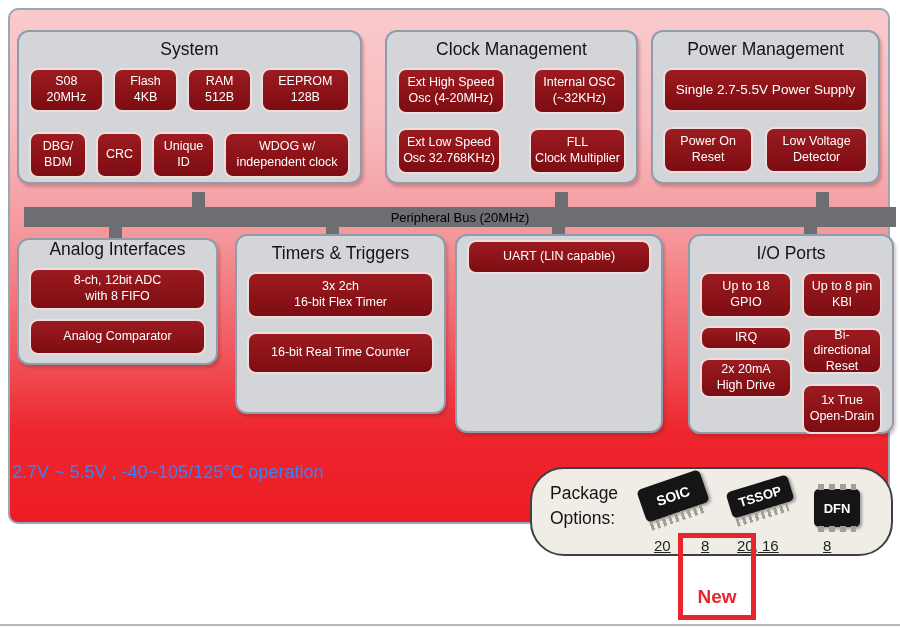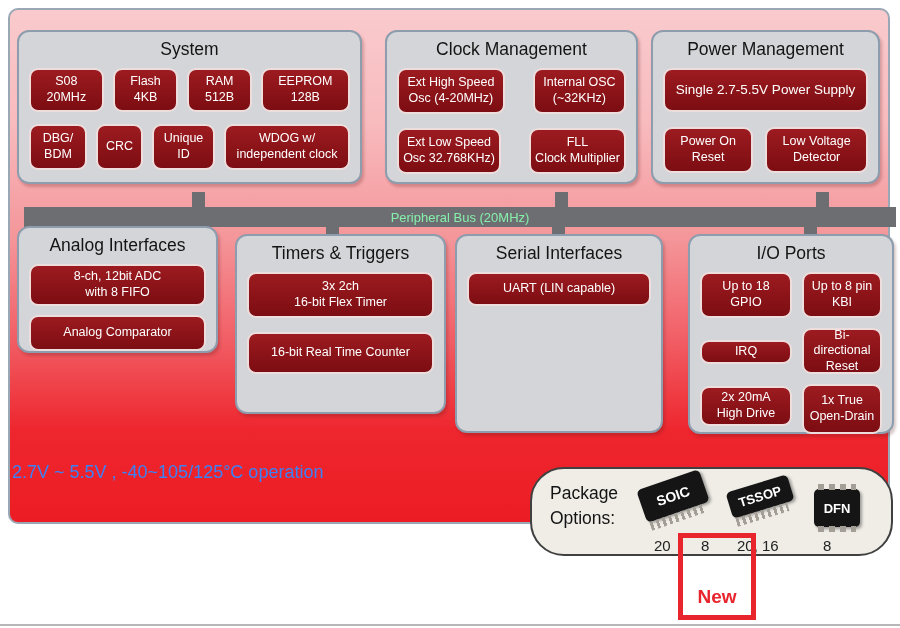--- a/index.html
+++ b/index.html
@@ -25,60 +25,60 @@
   .row{display:flex;gap:9px;flex:0 0 auto;}
   
   .chip{
     background:linear-gradient(180deg,#9c1b20,#7c0d12);
     color:#fff;border:2px solid #eedddd;border-radius:9px;
     display:flex;align-items:center;justify-content:center;text-align:center;
     font-size:12.5px;line-height:1.25;white-space:pre-line;
     padding:2px 4px;box-sizing:border-box;flex:1 1 auto;
   }
   
-  .sys-r1{height:44px;margin-bottom:12px;}
+  .sys-r1{height:44px;margin-bottom:20px;}
   .sys-r2{height:46px;}
   .sys-r2 .chip:nth-child(1){flex:0 0 58px;}
   .sys-r2 .chip:nth-child(2){flex:0 0 47px;}
   .sys-r2 .chip:nth-child(3){flex:0 0 63px;}
   
   .clk-r{height:46px;margin-bottom:14px;gap:28px;}
   .clk-r:last-child{margin-bottom:0;}
   
   .pwr-r1{height:44px;margin-bottom:15px;}
   .pwr-r2{height:46px;gap:12px;}
   
   .ana-1{height:42px;margin-bottom:9px;}
   .ana-2{height:36px;}
   
   .tim-1{height:46px;margin-bottom:14px;}
   .tim-2{height:42px;}
   
   .ser-1{height:34px;flex:0 0 auto;}
   
   .io-cols{display:flex;gap:10px;flex:1;}
-  .io-left{flex:0 0 92px;display:flex;flex-direction:column;gap:22px;}
+  .io-left{flex:0 0 92px;display:flex;flex-direction:column;gap:8px;}
   .io-right{flex:1;display:flex;flex-direction:column;gap:10px;}
   .io-left .chip,.io-right .chip{flex:0 0 auto;}
   
   .bus{
     position:absolute;left:14px;top:197px;width:872px;height:20px;background:#6d6e71;
-    display:flex;align-items:center;justify-content:center;color:#86efac;font-size:13px;
+    display:flex;align-items:center;justify-content:center;color:#000000;font-size:13px;
   }
   .stub{position:absolute;width:13px;background:#6d6e71;}
   .stub.up{top:182px;height:16px;}
   .stub.dn{top:216px;height:17px;}
   
   .op-text{position:absolute;left:12px;top:462px;font-size:18px;color:#3b82f6;}
   .pkg-box{
     position:absolute;left:530px;top:467px;width:363px;height:89px;box-sizing:border-box;
     background:#f0ede7;border:2px solid #404040;border-radius:34px;
   }
   .pkg-label{position:absolute;left:18px;top:12px;font-size:17.5px;line-height:1.45;color:#141414;white-space:pre-line;}
-  .pkg-num{position:absolute;font-size:15px;color:#222;top:68px;}
+  .pkg-num{position:absolute;font-size:15px;color:#222;top:68px;text-decoration:underline;}
   
   .pkg-chip{position:absolute;}
   .chip-body{
     background:#151515;color:#fff;font-weight:bold;display:flex;align-items:center;justify-content:center;
     border-radius:5px;position:relative;box-shadow:2px 2px 3px rgba(0,0,0,.35);
   }
   .soic-wrap{left:108px;top:10px;transform:rotate(-19deg);}
   .soic-wrap .chip-body{width:66px;height:34px;font-size:14px;}
   .tssop-wrap{left:196px;top:14px;transform:rotate(-17deg);}
   .tssop-wrap .chip-body{width:64px;height:27px;font-size:13px;}
@@ -165,21 +165,21 @@
 Reset</div>
       <div class="chip">Low Voltage
 Detector</div>
     </div>
   </div>
 
   <div class="bus">
     <span>Peripheral Bus (20MHz)</span>
   </div>
 
-  <div class="panel" style="left:7px;top:216px;width:201px;height:127px;">
+  <div class="panel" style="left:7px;top:228px;width:201px;height:127px;justify-content:flex-end;">
     <div class="panel-title">Analog Interfaces</div>
     <div class="row ana-1">
       <div class="chip">8-ch, 12bit ADC
 with 8 FIFO</div>
     </div>
     <div class="row ana-2">
       <div class="chip">Analog Comparator</div>
     </div>
   </div>
 
@@ -188,21 +188,20 @@
     <div class="row tim-1">
       <div class="chip">3x 2ch
 16-bit Flex Timer</div>
     </div>
     <div class="row tim-2">
       <div class="chip">16-bit Real Time Counter</div>
     </div>
   </div>
 
   <div class="panel" style="left:445px;top:224px;width:208px;height:199px;">
-    <div class="panel-title">Serial Interfaces</div>
     <div class="row ser-1">
       <div class="chip">UART (LIN capable)</div>
     </div>
   </div>
 
   <div class="panel" style="left:678px;top:224px;width:206px;height:200px;justify-content:space-between;">
     <div class="panel-title">I/O Ports</div>
     <div class="io-cols">
       <div class="io-left">
         <div class="chip" style="height:46px">Up to 18

